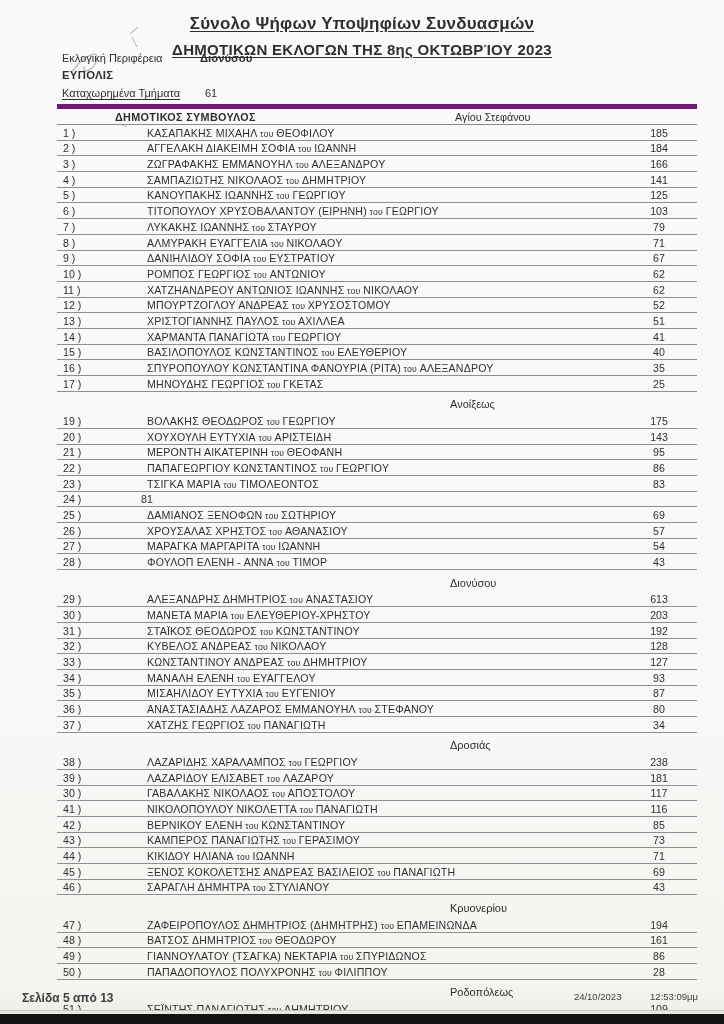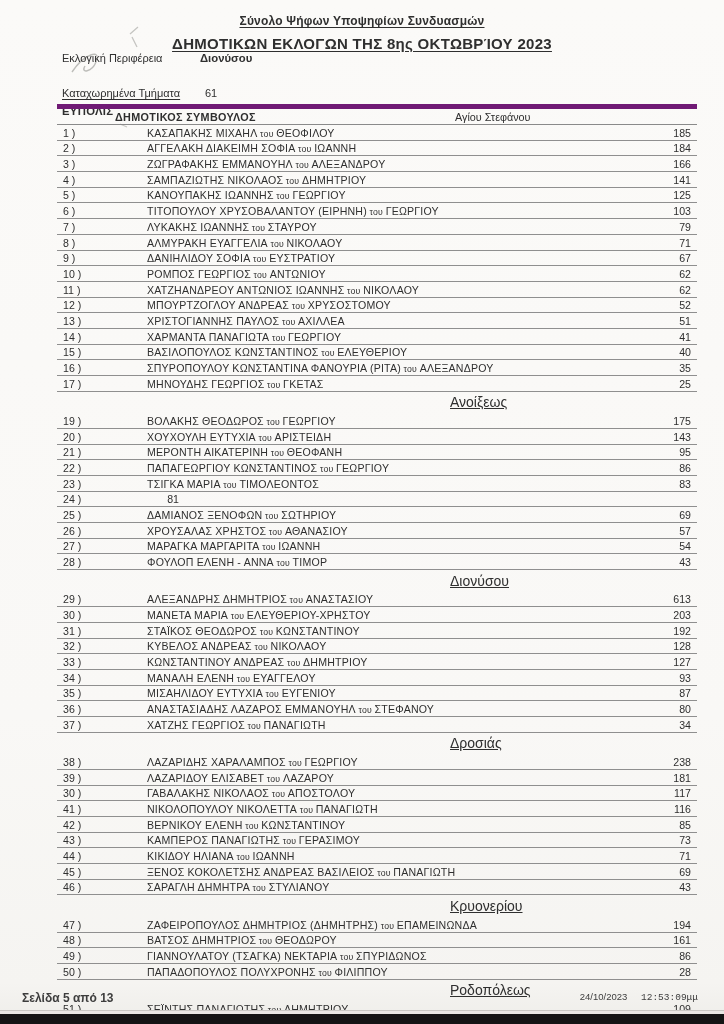--- a/index.html
+++ b/index.html
@@ -4,44 +4,44 @@
 <style>
   html,body{margin:0;padding:0;}
   body{
     width:724px;height:1024px;position:relative;overflow:hidden;
     background:linear-gradient(180deg,#fbfaf8 0%,#f9f8f6 70%,#f5f4f1 96%,#eeede9 100%);
     font-family:"Liberation Sans","DejaVu Sans",sans-serif;
     color:#2f2f2f;
     -webkit-font-smoothing:antialiased;
   }
   .titles{position:absolute;top:14px;left:0;right:0;text-align:center;}
-  .title1{font-size:12px;font-weight:bold;text-decoration:underline;text-underline-offset:2px;letter-spacing:.2px;margin-bottom:7px;}
+  .title1{font-size:17px;font-weight:bold;text-decoration:underline;text-underline-offset:2px;letter-spacing:.2px;margin-bottom:7px;}
   .title2{font-size:15px;font-weight:bold;text-decoration:underline;text-underline-offset:2px;letter-spacing:.3px;margin-top:7px;}
   .meta-label{position:absolute;font-size:11px;}
   .meta-bold{font-weight:bold;font-size:11.3px;}
   .m-district-label{left:62px;top:52px;}
   .m-district-value{left:200px;top:52px;}
-  .m-party{left:62px;top:69px;letter-spacing:.3px;margin-top:36px;}
+  .m-party{left:62px;top:69px;letter-spacing:.3px;}
   .m-sections-label{left:62px;top:87px;text-decoration:underline;text-underline-offset:2px;}
   .m-sections-value{left:205px;top:87px;}
 
   .table{position:absolute;left:57px;top:104px;width:640px;}
   .header-row{height:15px;border-top:5px solid #701a75;border-bottom:1px solid #8a8a8a;position:relative;font-size:10.8px;}
   .header-title{position:absolute;left:58px;bottom:1px;font-weight:bold;letter-spacing:.35px;}
   .header-section{position:absolute;left:398px;bottom:1px;font-weight:normal;}
   .row{height:14.7px;border-bottom:1px solid #8f8f8f;display:flex;align-items:flex-end;font-size:10.6px;}
   .num{flex:none;width:58px;padding-left:6px;padding-bottom:1px;box-sizing:border-box;}
   .name{flex:1;letter-spacing:.2px;padding-bottom:1px;white-space:nowrap;overflow:hidden;margin-left:32px;}
   .tou{font-size:8.7px;}
-  .votes{flex:none;width:70px;text-align:right;padding-right:6px;padding-bottom:1px;box-sizing:border-box;}
-  .section-label{height:21.5px;display:flex;align-items:flex-end;padding-left:393px;padding-bottom:3px;box-sizing:border-box;font-size:14px;text-decoration:underline;}
+  .votes{flex:none;width:70px;text-align:center;padding-right:6px;padding-bottom:1px;box-sizing:border-box;}
+  .section-label{height:21.5px;display:flex;align-items:flex-end;padding-left:393px;padding-bottom:3px;box-sizing:border-box;font-size:11px;}
 
   .footer-left{position:absolute;left:22px;top:991px;font-size:12px;color:#3d3d3d;font-weight:bold;}
   .footer-right{position:absolute;right:26px;top:991px;font-size:9.5px;color:#3d3d3d;}
-  .footer-time{margin-left:11px;font-family:Liberation Mono, monospace;}
+  .footer-time{margin-left:26px;}
   .edge-line{position:absolute;bottom:10px;left:0;right:0;height:3px;background:#e9e7e4;border-top:1px solid #c9c7c3;}
   .bottom-bar{position:absolute;bottom:0;left:0;right:0;height:10px;background:#141414;}
   .scribble{position:absolute;left:42px;top:20px;opacity:.75;}
 </style>
 </head>
 <body>
 
 <svg class="scribble" width="120" height="120" viewBox="0 0 120 120">
   <path d="M30 52 C42 34, 60 28, 54 42 C50 52, 38 54, 43 46" stroke="#a9a9a5" stroke-width="1.4" fill="none"></path>
   <path d="M88 14 l8 -7 M90 17 l5 10" stroke="#b3b3af" stroke-width="1.3" fill="none"></path>

